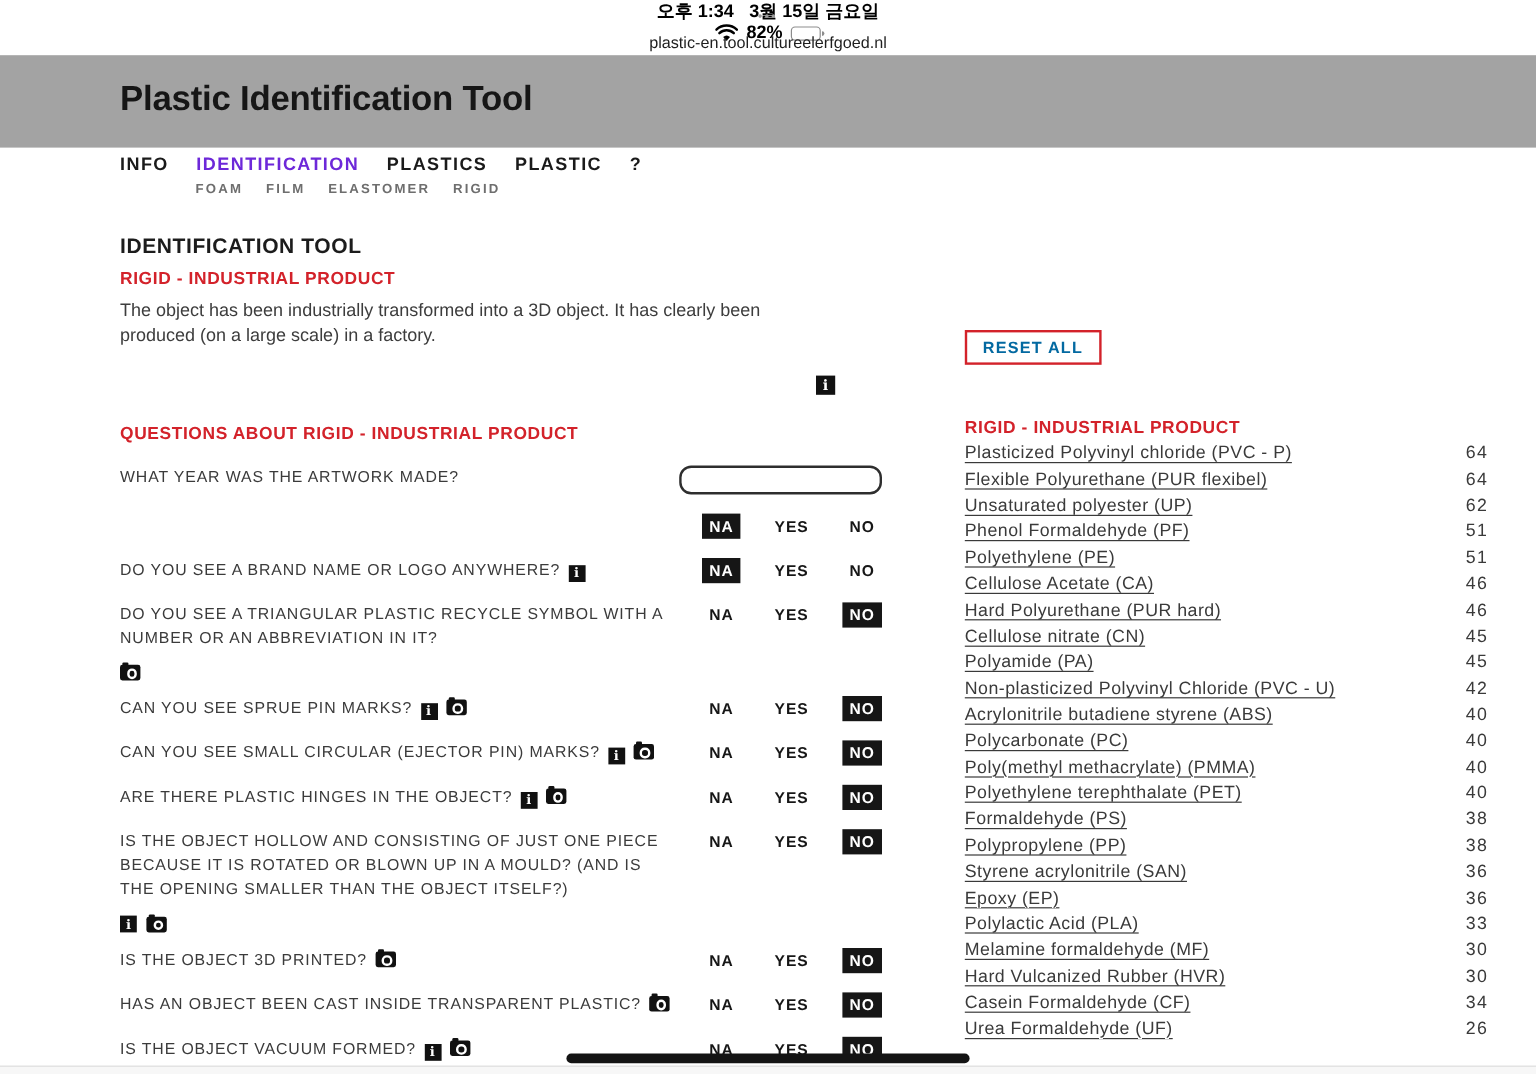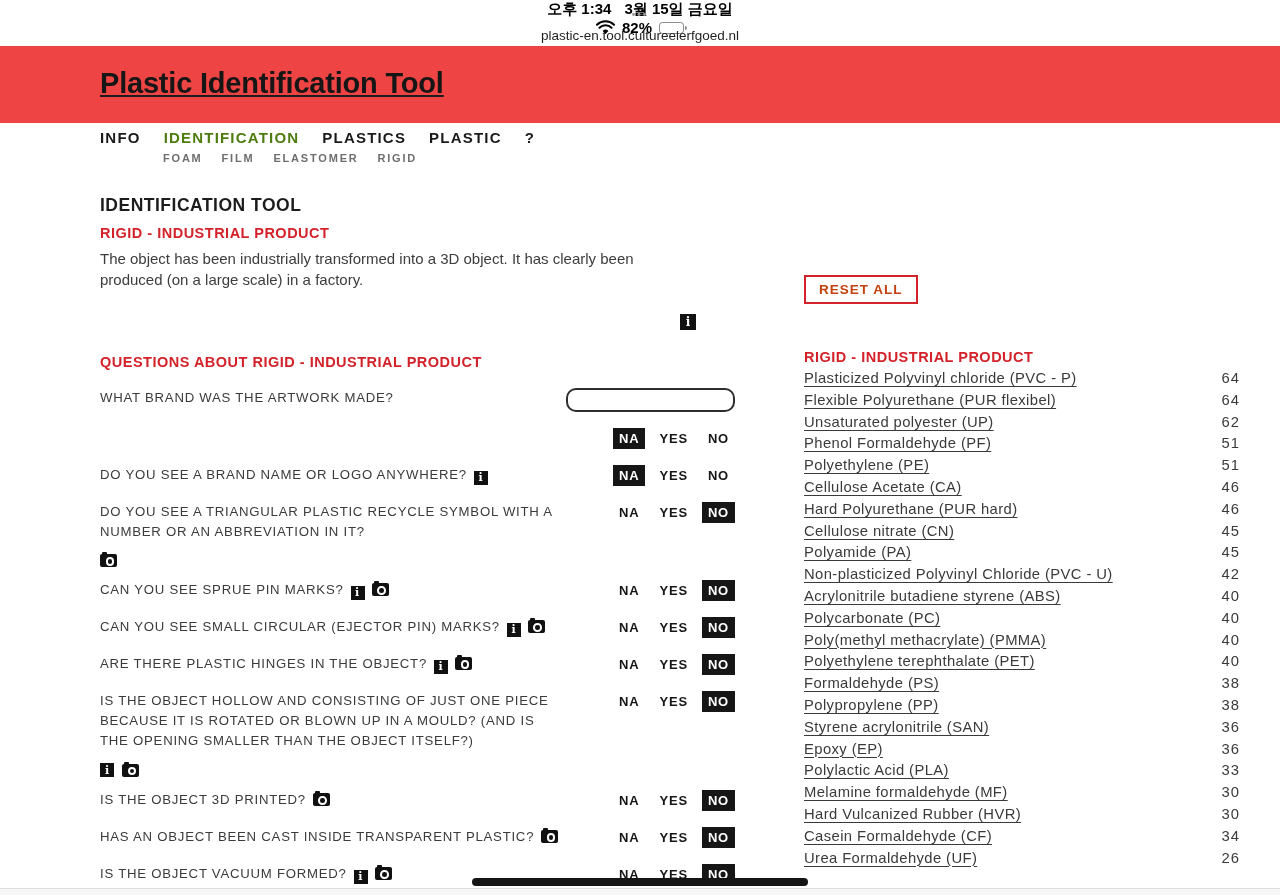--- a/index.html
+++ b/index.html
@@ -54,21 +54,21 @@
   .info-row{ margin-top:22px; width:635px; text-align:right; padding-right:39px; height:17px; }
   .questions-heading{ margin-top:25px; }
   .questions{ margin-top:18px; }
 
   
   .q-row{ display:flex; align-items:flex-start; margin-bottom:16px; }
   .q-row.has-below{ margin-bottom:13px; }
   .q-left{ width:461px; }
   .q-text{ font-size:13.2px; letter-spacing:.75px; line-height:20px; color:#3b3b3b; }
   .icons-below{ margin-top:12px; display:flex; gap:8px; align-items:center; }
-  .q-answers{ margin-left:auto; display:flex; gap:8px; align-items:center; }
+  .q-answers{ margin-left:auto; display:flex; gap:22px; align-items:center; }
   .answer{ font-size:13px; font-weight:bold; letter-spacing:.8px; color:#161616;
     padding:4px 6px; line-height:13px; cursor:pointer; }
   .answer.selected{ background:#161616; color:#fff; }
   .q-input{ margin-left:auto; width:169px; height:24px; border:2px solid #2e2e2e;
     border-radius:10px; background:#fff; outline:none; font-size:14px; padding:0 8px;
     font-family:"Liberation Sans", sans-serif; }
 
   
   .icon-info{ display:inline-flex; align-items:center; justify-content:center;
     width:14px; height:14px; background:#111; color:#fff; font-weight:bold;
@@ -120,27 +120,27 @@
     </span>
     <span>82%</span>
     <span class="battery"><span class="battery-fill" id="battery-fill" style="width: 82%;"></span></span>
   </div>
 </div>
 
 <div class="url-bar">
   <span>plastic-en.tool.cultureelerfgoed.nl</span>
 </div>
 
-<div class="site-header" id="site-header" style="background: #ef4444; text-decoration: underline;">
+<div class="site-header" id="site-header" style="background: #a3a3a3;">
   <div class="site-title">Plastic Identification Tool</div>
 </div>
 
 <div class="main-nav" id="main-nav">
     <span class="nav-item">INFO</span>
-    <span class="nav-item active" style="color: #4d7c0f;">IDENTIFICATION</span>
+    <span class="nav-item active" style="color: #6d28d9;">IDENTIFICATION</span>
     <span class="nav-item">PLASTICS</span>
     <span class="nav-item">PLASTIC</span>
     <span class="nav-item">?</span>
   </div>
 <div class="sub-nav" id="sub-nav">
     <span class="subnav-item">FOAM</span>
     <span class="subnav-item">FILM</span>
     <span class="subnav-item">ELASTOMER</span>
     <span class="subnav-item">RIGID</span>
   </div>
@@ -149,21 +149,21 @@
   <div class="col-left">
     <div class="section-heading">IDENTIFICATION TOOL</div>
     <div class="red-heading accent-red" style="margin-top: 9px; color: rgb(211, 34, 42);">RIGID - INDUSTRIAL PRODUCT</div>
     <p class="description">The object has been industrially transformed into a 3D object. It has clearly been produced (on a large scale) in a factory.</p>
     <div class="info-row">
       <span class="icon-info large">i</span>
     </div>
     <div class="red-heading accent-red questions-heading" style="color: rgb(211, 34, 42);">QUESTIONS ABOUT RIGID - INDUSTRIAL PRODUCT</div>
     <div class="questions" id="questions">
         <div class="q-row">
-          <div class="q-left"><span class="q-text">WHAT BRAND WAS THE ARTWORK MADE?</span></div>
+          <div class="q-left"><span class="q-text">WHAT YEAR WAS THE ARTWORK MADE?</span></div>
           <input class="q-input" type="text" style="">
         </div>
         <div class="q-row">
           <div class="q-answers">
             <span class="answer selected">NA</span>
             <span class="answer">YES</span>
             <span class="answer">NO</span>
           </div>
         </div>
         <div class="q-row">
@@ -240,21 +240,21 @@
           <div class="q-answers">
             <span class="answer">NA</span>
             <span class="answer">YES</span>
             <span class="answer selected">NO</span>
           </div>
         </div>
       </div>
   </div>
 
   <div class="col-right">
-    <button class="reset-button accent-red" style="color: #c2410c; border-color: rgb(211, 34, 42);">RESET ALL</button>
+    <button class="reset-button accent-red" style="color: #0369a1; border-color: rgb(211, 34, 42);">RESET ALL</button>
     <div class="red-heading accent-red results-heading" style="color: rgb(211, 34, 42);">RIGID - INDUSTRIAL PRODUCT</div>
     <div class="results" id="results">
         <div class="result-row">
           <span class="result-link">Plasticized Polyvinyl chloride (PVC - P)</span>
           <span class="result-score">64</span>
         </div>
         <div class="result-row">
           <span class="result-link">Flexible Polyurethane (PUR flexibel)</span>
           <span class="result-score">64</span>
         </div>

